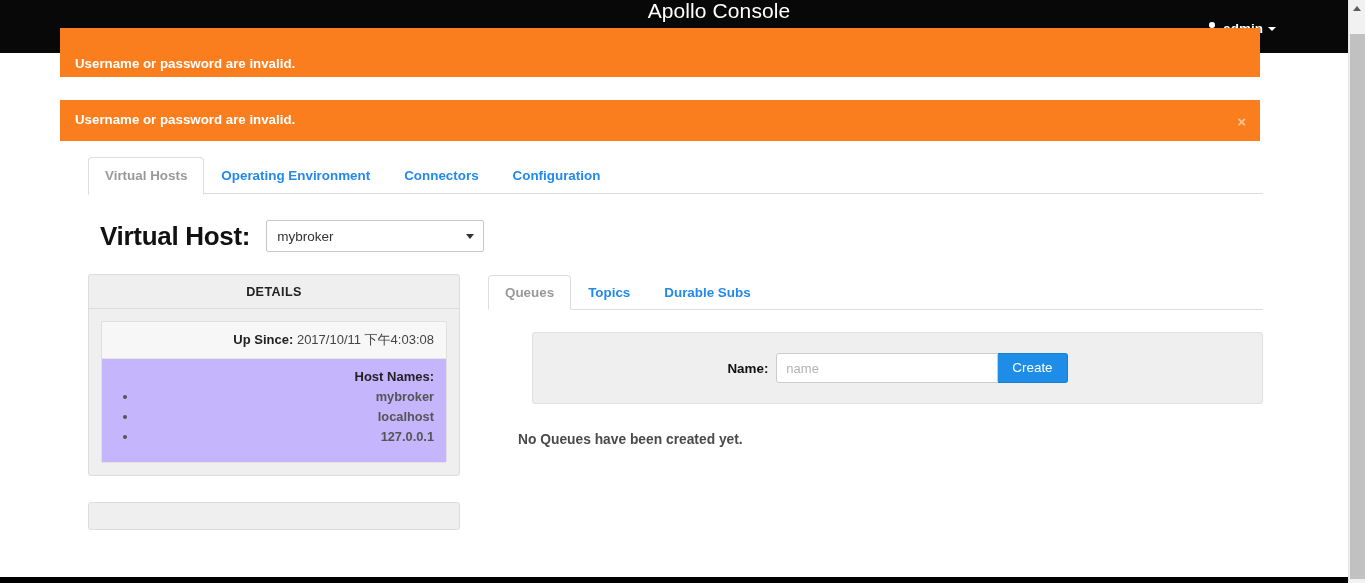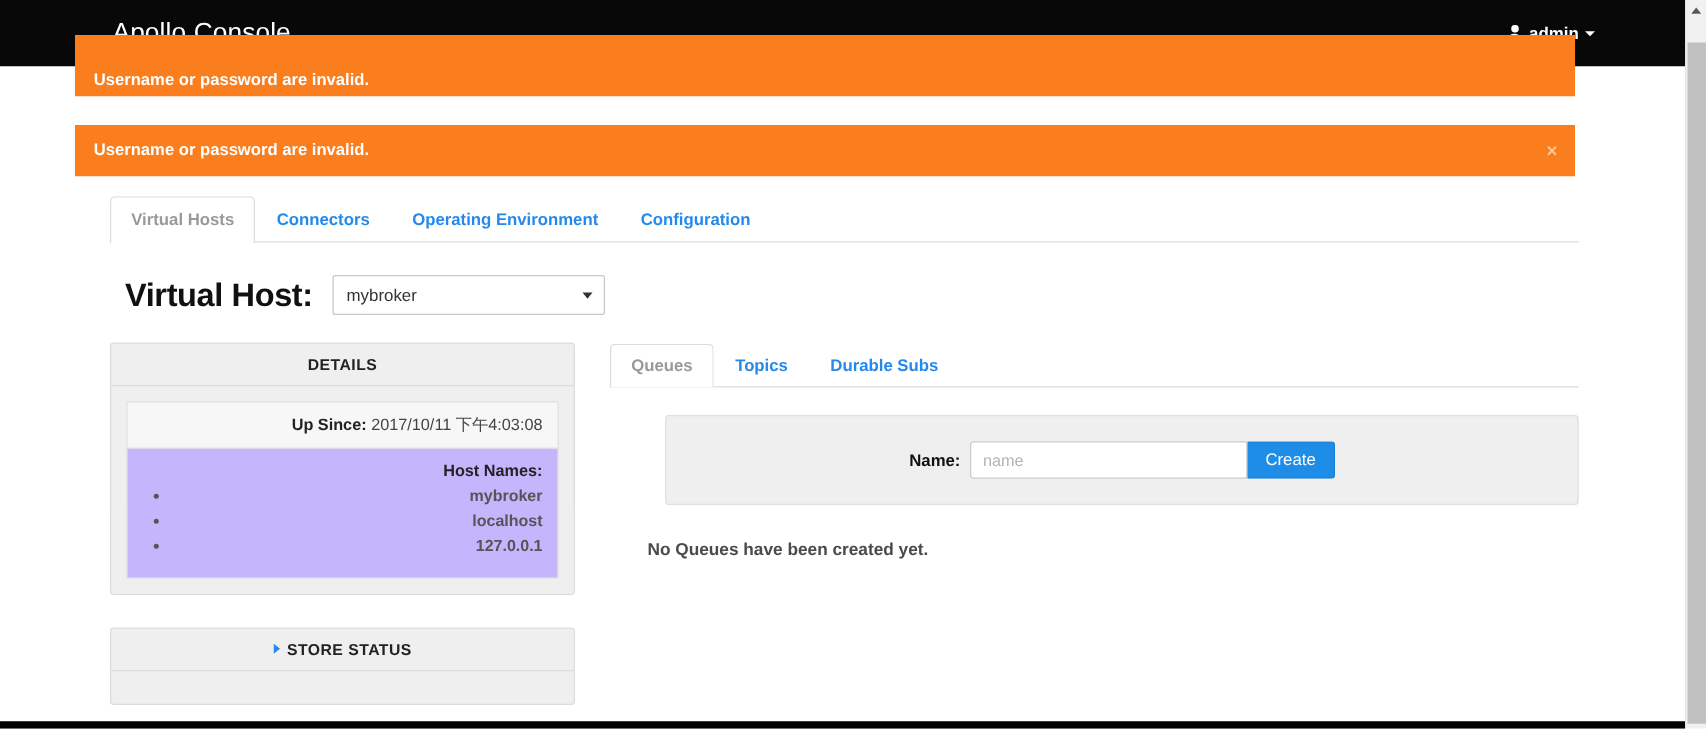--- a/index.html
+++ b/index.html
@@ -19,20 +19,21 @@
 
   
   .navbar {
     position: absolute;
     left: 0; top: 0;
     width: 1348px;
     height: 53px;
     background: #080808;
     display: flex;
     align-items: center;
+    flex-direction: column;
   }
   .brand {
     margin-left: 90px;
     color: #ffffff;
     font-size: 21px;
     font-weight: 400;
     letter-spacing: .1px;
     line-height: 1;
     cursor: pointer;
     font-family: "Liberation Sans", sans-serif;
@@ -403,24 +404,24 @@
     <button class="alert-close">×</button>
   </div>
 
   <div class="container">
 
     <ul class="nav-tabs">
       <li class="active">
         <a>Virtual Hosts</a>
       </li>
       <li>
-        <a>Connectors</a>
+        <a>Operating Environment</a>
       </li>
       <li>
-        <a>Operating Environment</a>
+        <a>Connectors</a>
       </li>
       <li>
         <a>Configuration</a>
       </li>
     </ul>
 
     <div class="vhost-row">
       <h2 class="vhost-title">Virtual Host:</h2>
       <div class="vhost-select">
         <span class="sel-value">mybroker</span>
@@ -446,23 +447,20 @@
                   <li>mybroker</li>
                   <li>localhost</li>
                   <li>127.0.0.1</li>
                 </ul>
               </div>
             </div>
           </div>
         </div>
 
         <div class="panel store-panel">
-          <div class="panel-heading">
-            <span class="tri"></span><span>STORE STATUS</span>
-          </div>
           <div class="panel-body"></div>
         </div>
 
       </div>
 
       <div class="col-right">
 
         <ul class="inner-tabs">
           <li class="active">
             <a>Queues</a>

